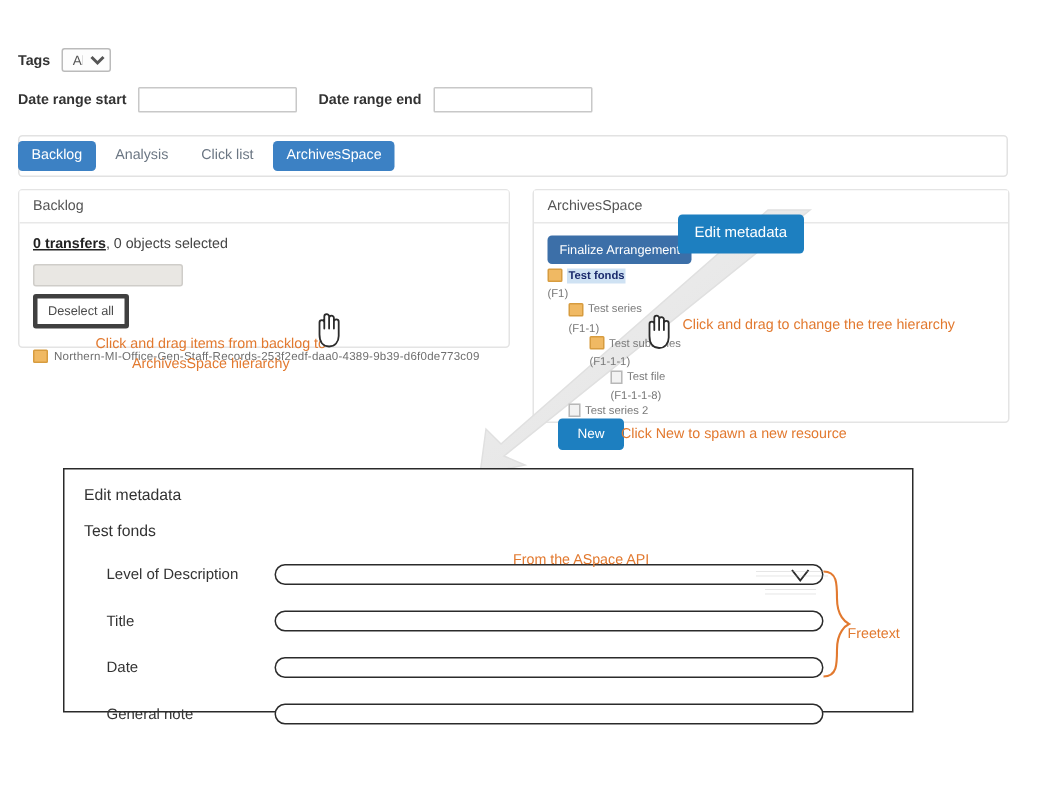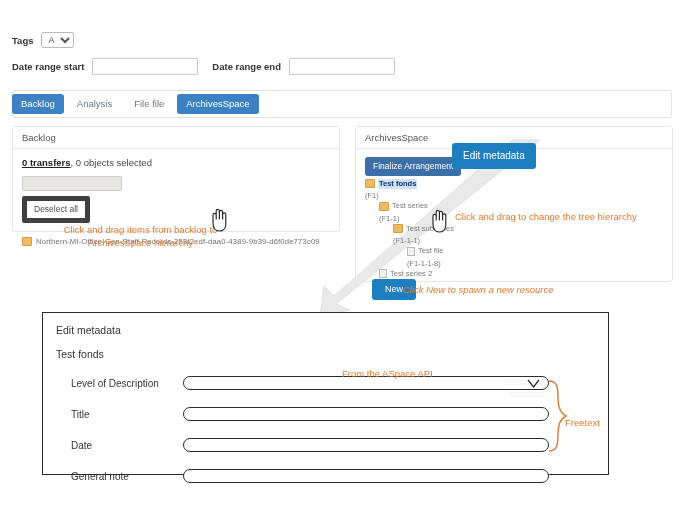--- a/index.html
+++ b/index.html
@@ -146,21 +146,21 @@
     border-radius: 2px;
     padding: 3px 6px;
     line-height: 1;
     cursor: pointer;
     font-family: "Liberation Sans", sans-serif;
   }
   #deselect-all-button {
     font-size: 8.5px;
     color: #4a4a4a;
     padding: 4px 7px;
-    border: 5px solid #404040;
+    border: 3px solid #404040;
     margin-bottom: 12px;
   }
   .file-item {
     display: flex;
     align-items: center;
     gap: 4px;
     font-size: 7.7px;
     color: #6f6f6f;
     letter-spacing: .15px;
     margin-top: 2px;
@@ -246,21 +246,21 @@
   
   .anno {
     position: absolute;
     color: #e2792f;
     font-size: 9.5px;
     line-height: 13px;
     z-index: 7;
   }
   #anno-backlog { left: 33px; top: 223px; width: 215px; text-align: center; }
   #anno-tree { left: 455px; top: 210px; width: 210px; }
-  #anno-new { left: 403px; top: 283px; width: 200px; font-style: italic; }
+  #anno-new { left: 414px; top: 283px; width: 200px; }
   #anno-aspace-api { left: 342px; top: 367px; }
   #anno-freetext { left: 565px; top: 416px; }
 
   
   .cursor { position: absolute; z-index: 9; }
   #cursor-backlog { left: 208px; top: 208px; }
   #cursor-tree { left: 428px; top: 209px; }
 
   
   #drag-band { position: absolute; left: 300px; top: 120px; z-index: 2; }
@@ -341,21 +341,21 @@
     <input class="date-input" id="date-start" type="text" value="" style="">
     <span class="filter-label gap-lbl">Date range end</span>
     <input class="date-input" id="date-end" type="text" value="" style="">
   </div>
 </div>
 
 <div class="tabs-panel"></div>
 <div class="tabs-row">
   <div class="tab active">Backlog</div>
   <div class="tab">Analysis</div>
-  <div class="tab">File file</div>
+  <div class="tab">Click list</div>
   <div class="tab active">ArchivesSpace</div>
 </div>
 
 <svg id="drag-band" width="260" height="200">
   <defs>
     <linearGradient id="gb" x1="0" y1="0" x2="1" y2="1">
       <stop offset="0%" stop-color="#efefef"></stop>
       <stop offset="100%" stop-color="#e2e2e2"></stop>
     </linearGradient>
   </defs>

